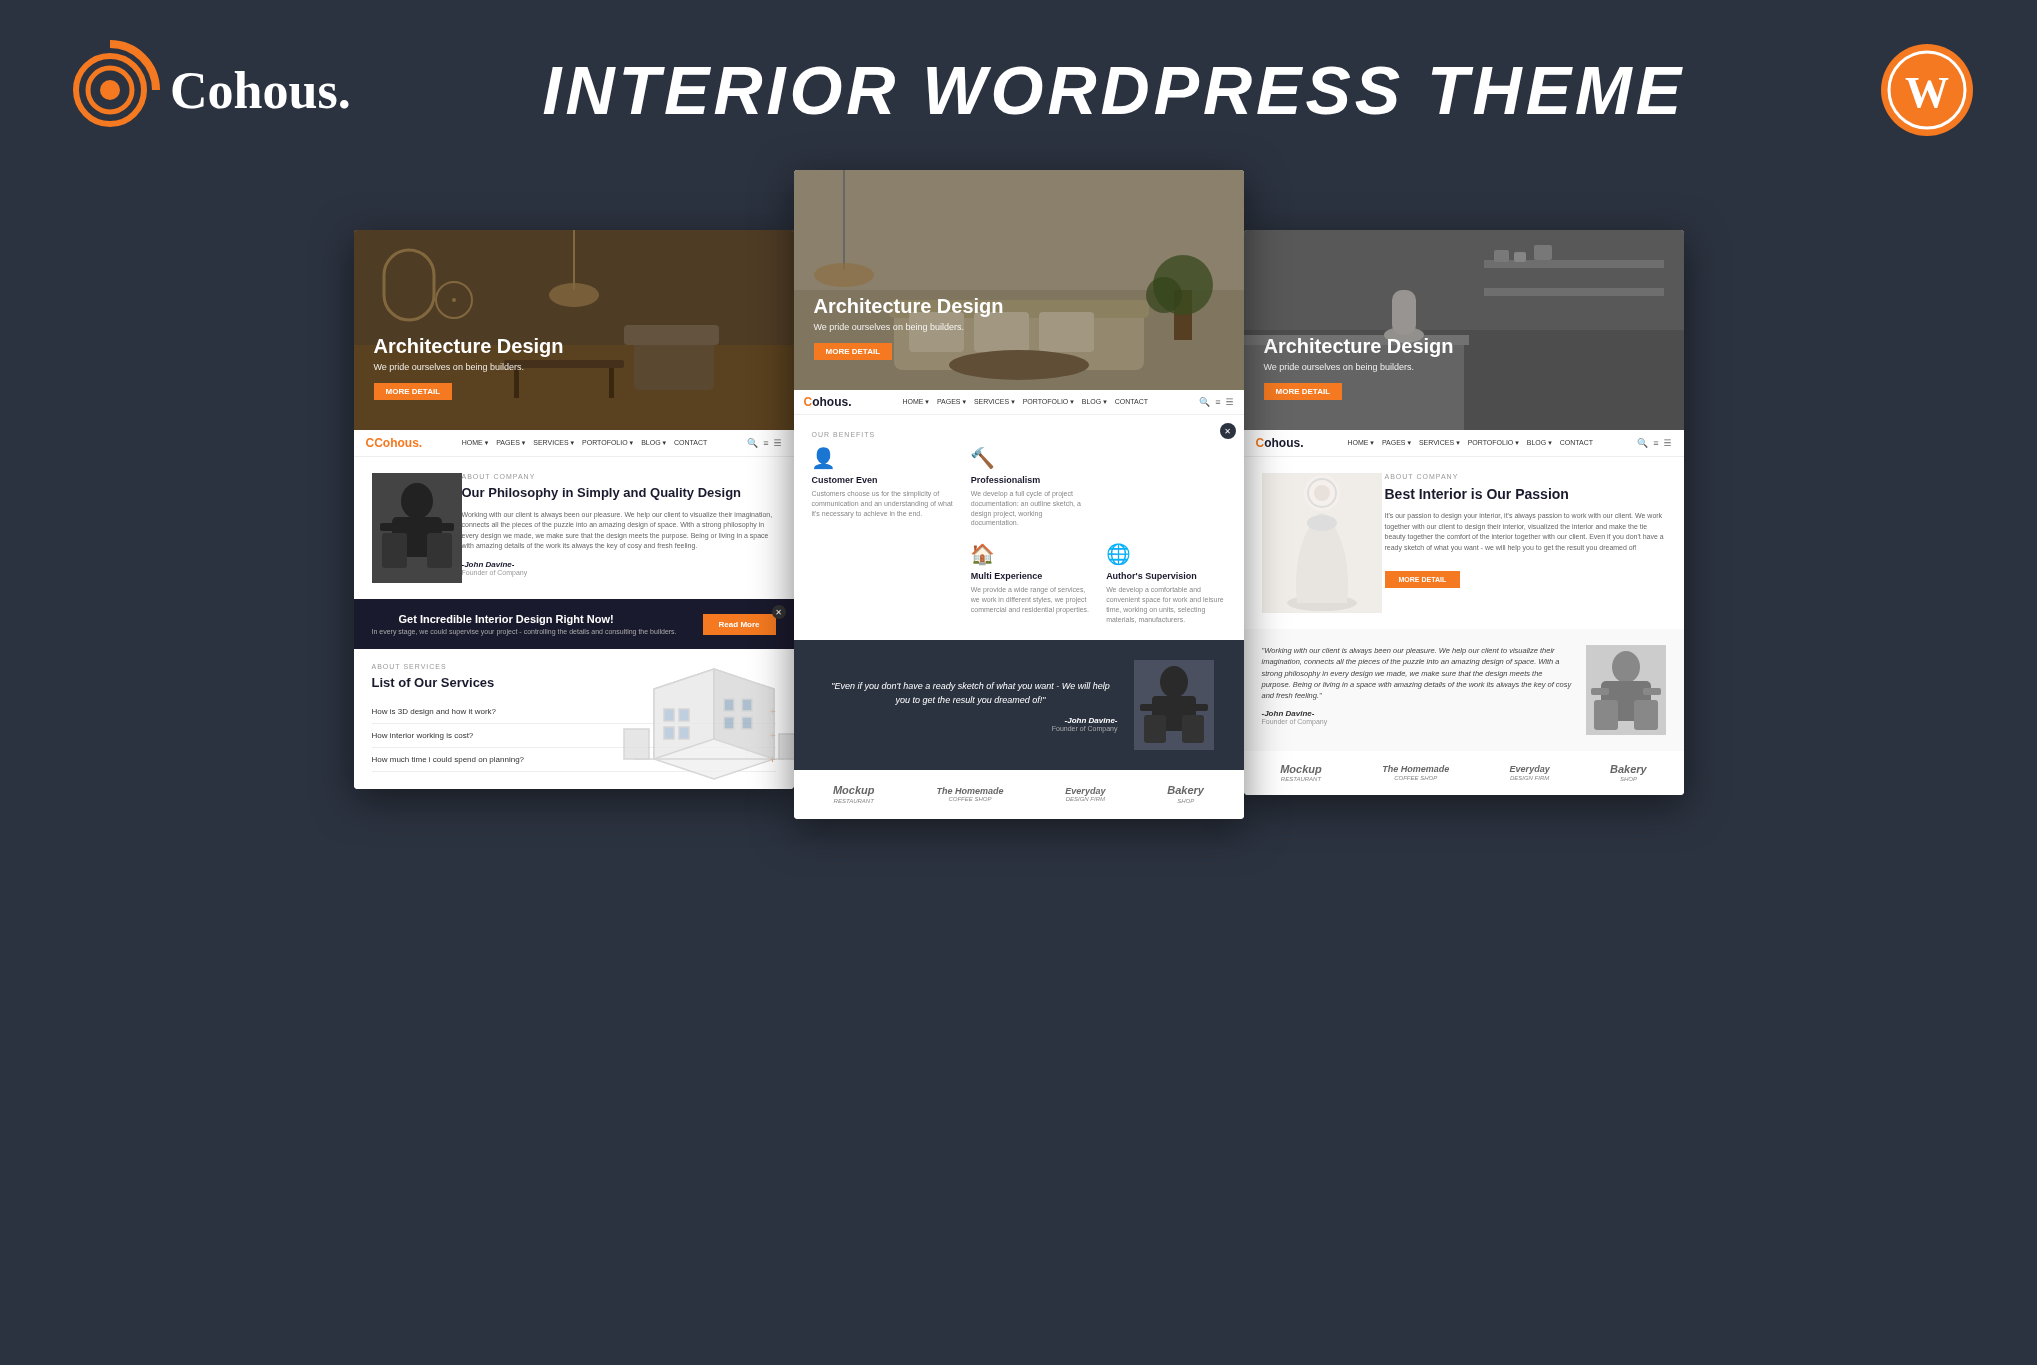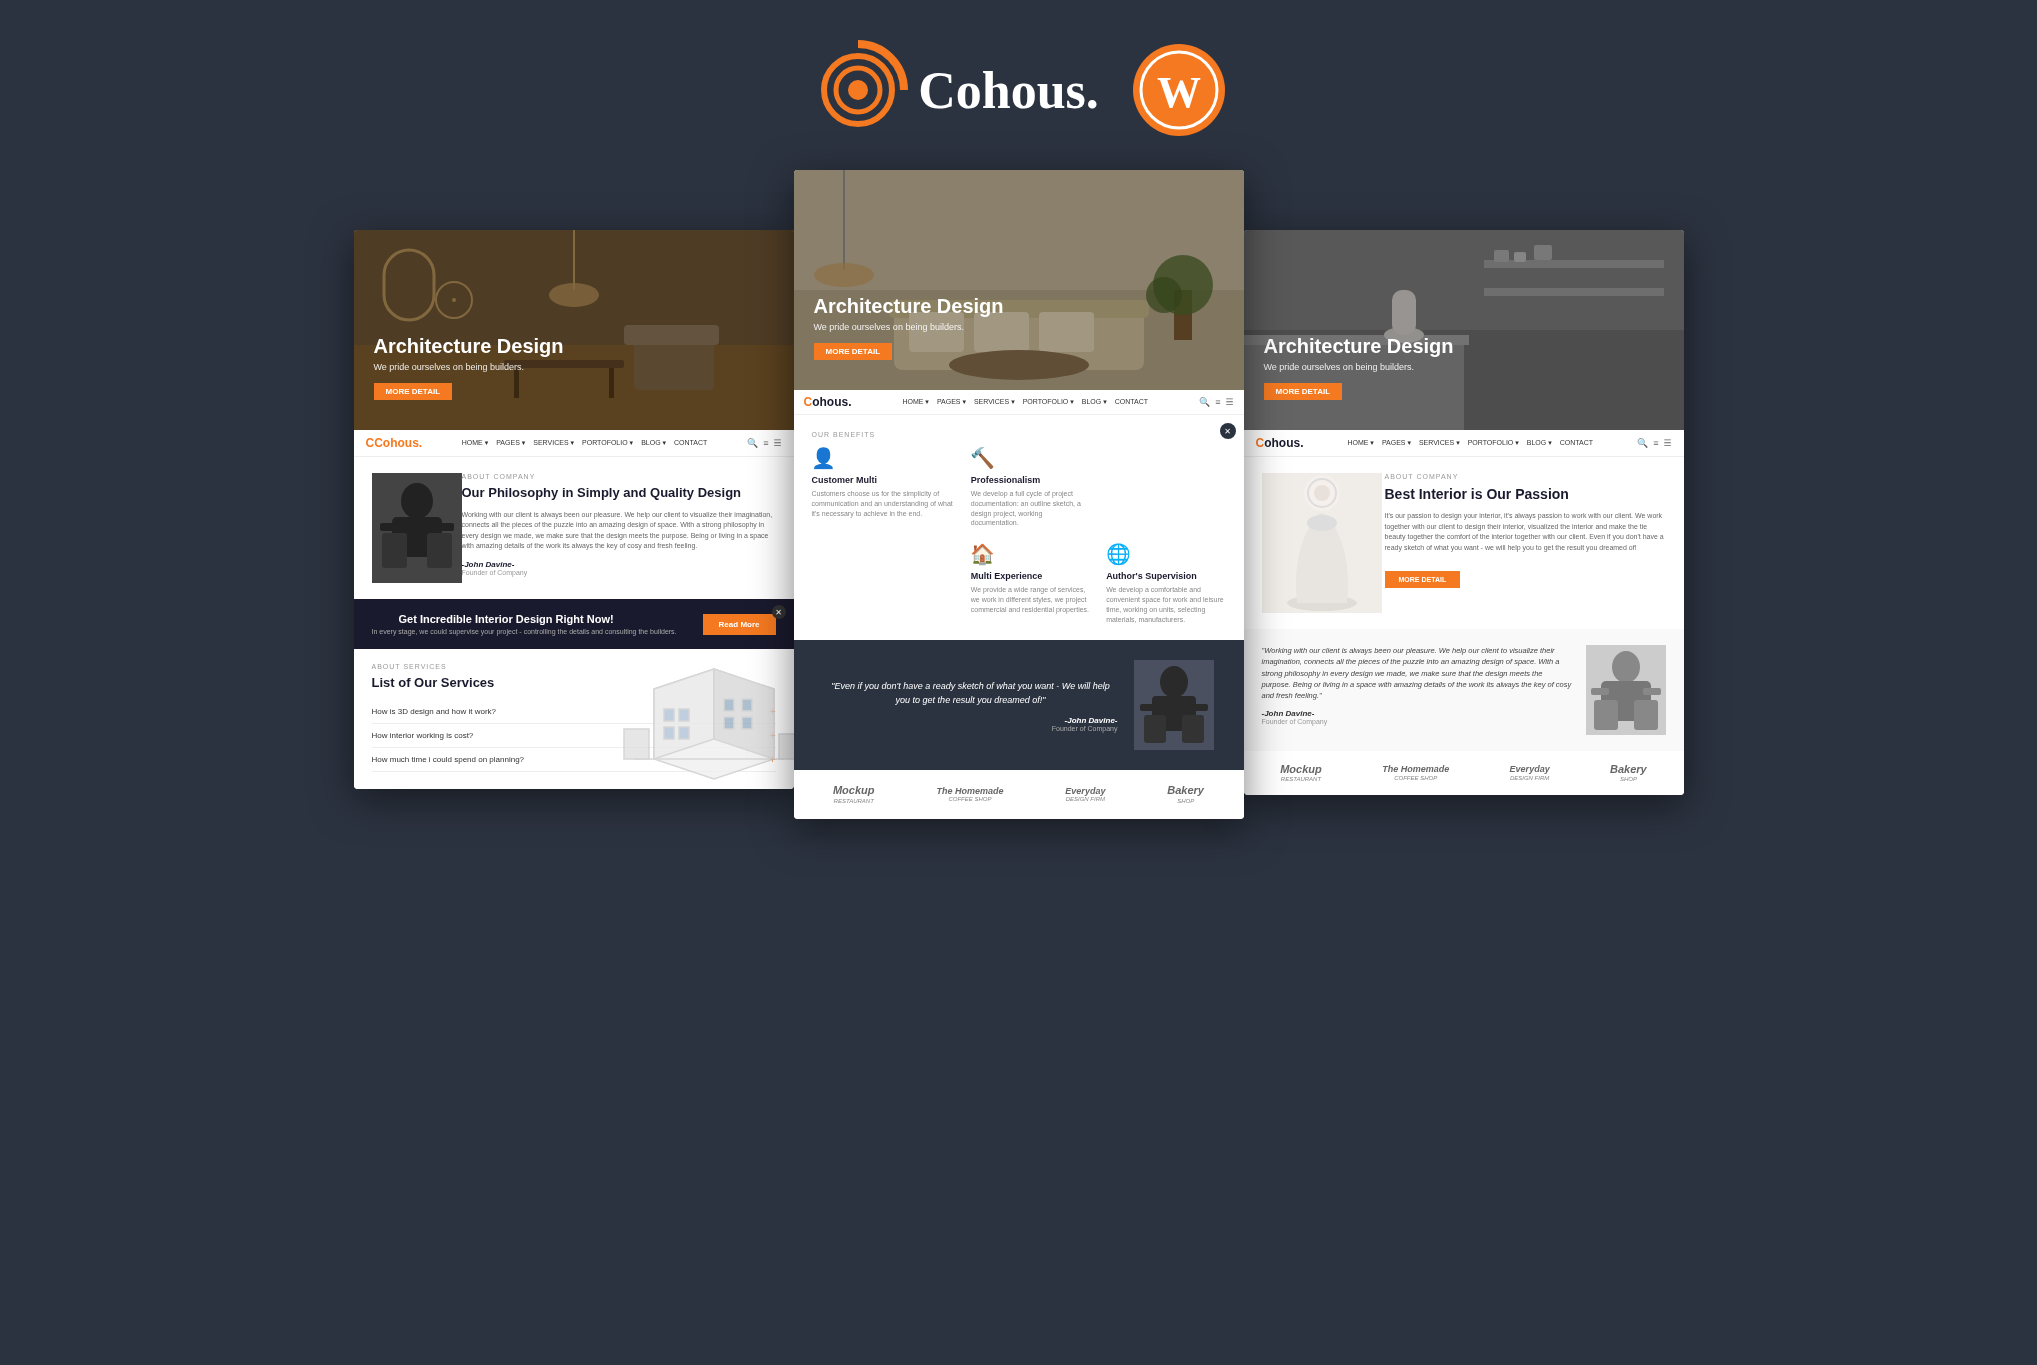--- a/index.html
+++ b/index.html
@@ -426,20 +426,23 @@
       <circle cx="50" cy="50" r="46" fill="none" stroke="#f47920" stroke-width="8"></circle>
       <circle cx="50" cy="50" r="34" fill="none" stroke="#f47920" stroke-width="6"></circle>
       <circle cx="50" cy="50" r="22" fill="none" stroke="#f47920" stroke-width="5"></circle>
       <circle cx="50" cy="50" r="10" fill="#f47920"></circle>
 
       <path d="M 50 4 A 46 46 0 1 0 96 50" fill="none" stroke="#2c3340" stroke-width="10"></path>
     </svg>
     <span style="font-size:52px; font-weight:900; color:#fff; font-family: Georgia, serif;">Cohous.</span>
   </div>
 
+  <h1 class="header-title">
+    <span>INTERIOR WORDPRESS THEME</span>
+  </h1>
 
   <svg class="wp-logo" viewBox="0 0 100 100">
     <circle cx="50" cy="50" r="46" fill="#f47920"></circle>
     <circle cx="50" cy="50" r="38" fill="none" stroke="#fff" stroke-width="3"></circle>
 
     <text x="50" y="67" text-anchor="middle" fill="#fff" font-size="44" font-weight="900" font-family="serif">W</text>
   </svg>
 </header>
 
 <div class="previews">
@@ -626,21 +629,21 @@
       <div style="position:absolute; top:8px; right:8px; width:16px; height:16px; background:#2c3340; border-radius:50%; display:flex; align-items:center; justify-content:center; font-size:8px; color:#fff; cursor:pointer; z-index:10;">✕</div>
     </div>
 
     <div class="benefits-section">
       <div class="section-label">OUR BENEFITS</div>
       <div style="display:grid; grid-template-columns: 1.2fr 1fr 1fr; gap:16px; margin-top:8px;">
 
 
         <div>
           <div style="font-size:20px; margin-bottom:5px;">👤</div>
-          <div class="benefit-title">Customer Multi</div>
+          <div class="benefit-title">Customer Even</div>
           <div class="benefit-text">Customers choose us for the simplicity of communication and an understanding of what it's necessary to achieve in the end.</div>
         </div>
 
         <div>
           <div style="font-size:20px; margin-bottom:5px;">🔨</div>
           <div class="benefit-title">Professionalism</div>
           <div class="benefit-text">We develop a full cycle of project documentation: an outline sketch, a design project, working documentation.</div>
         </div>
       </div>
 

